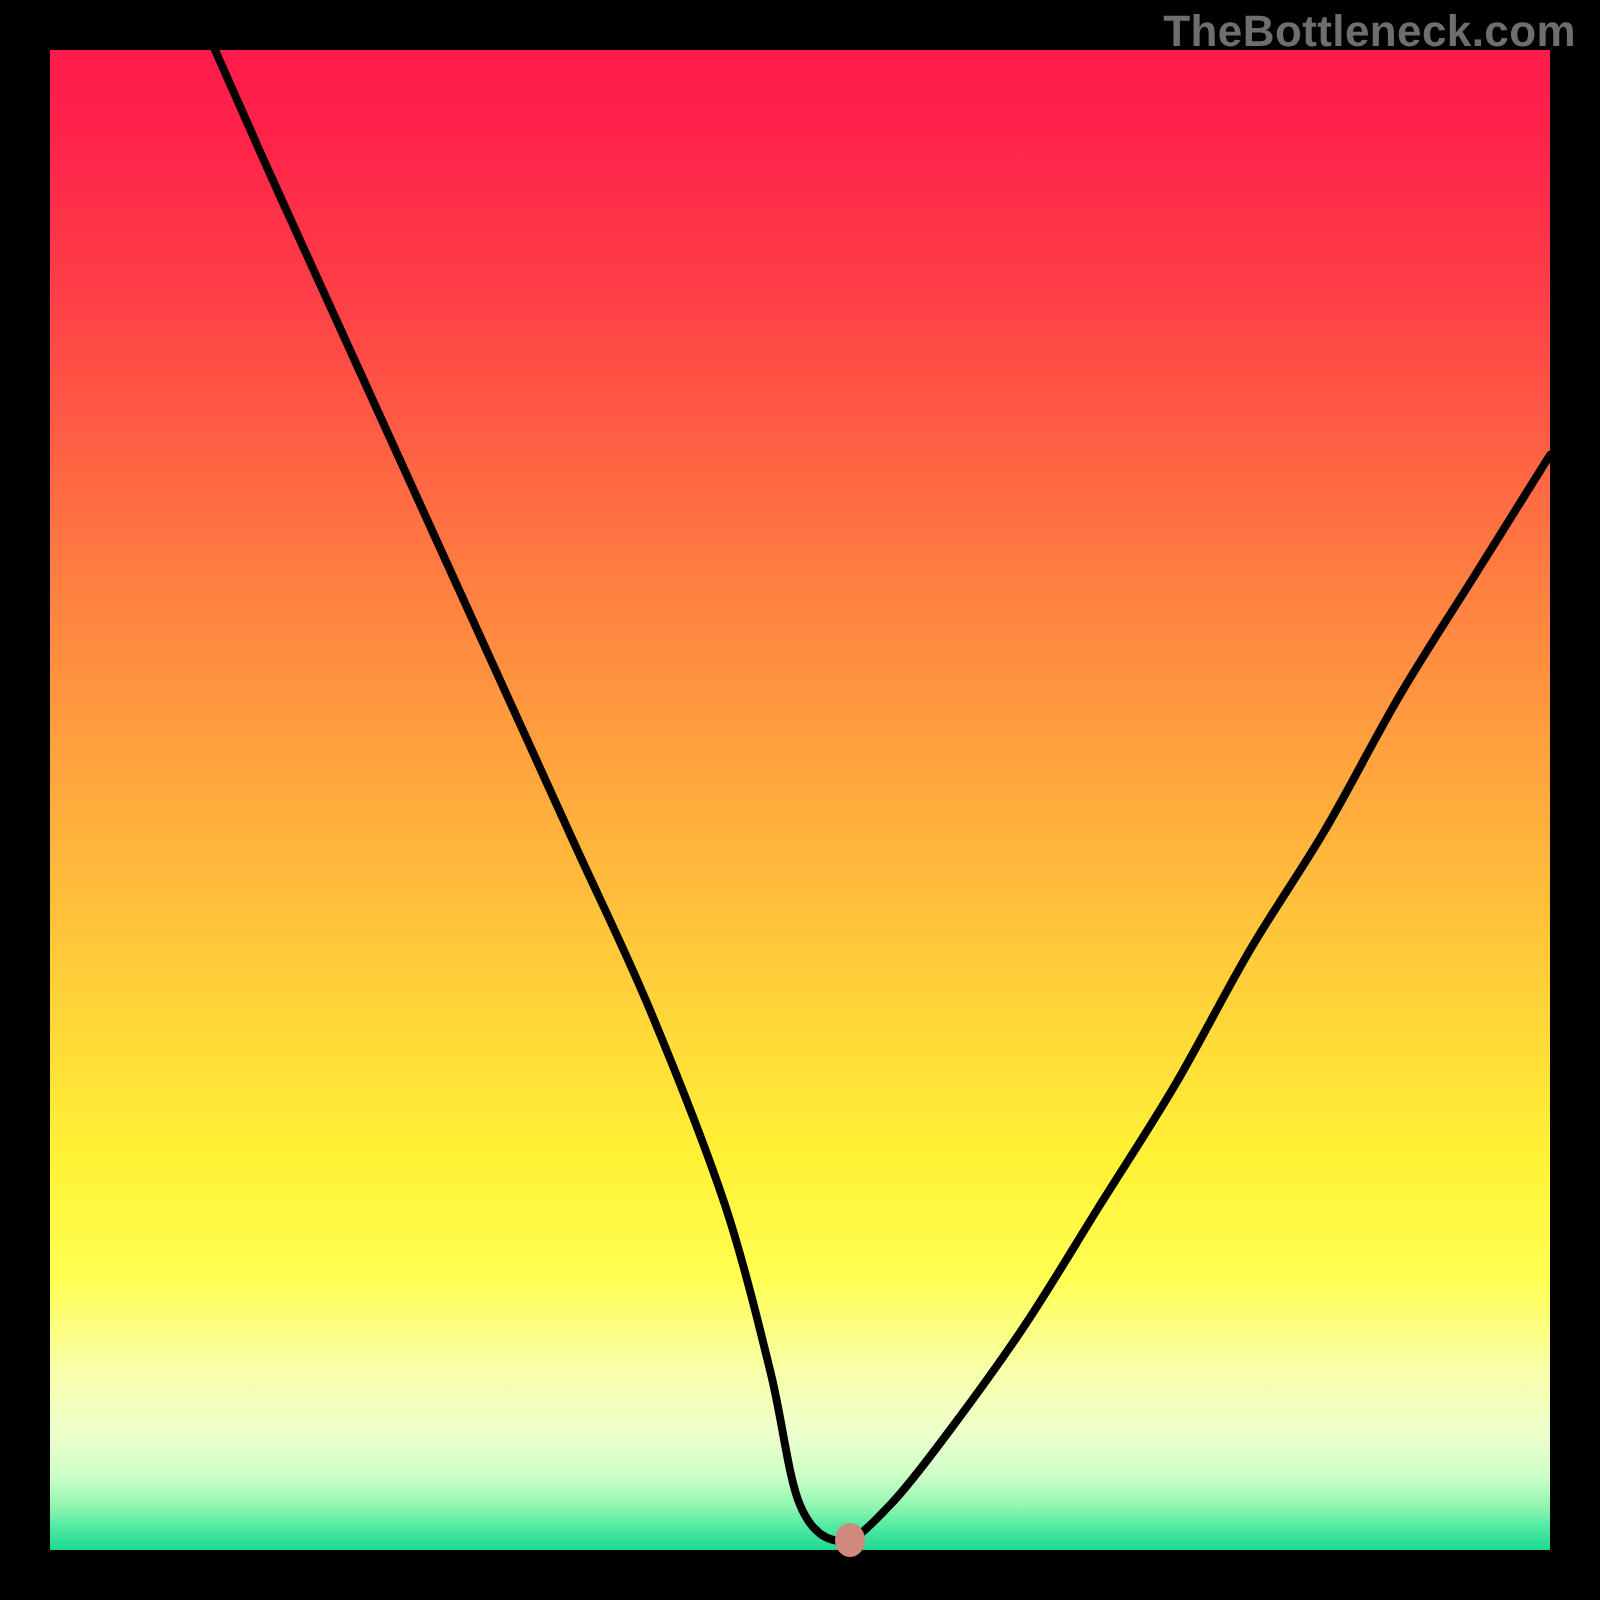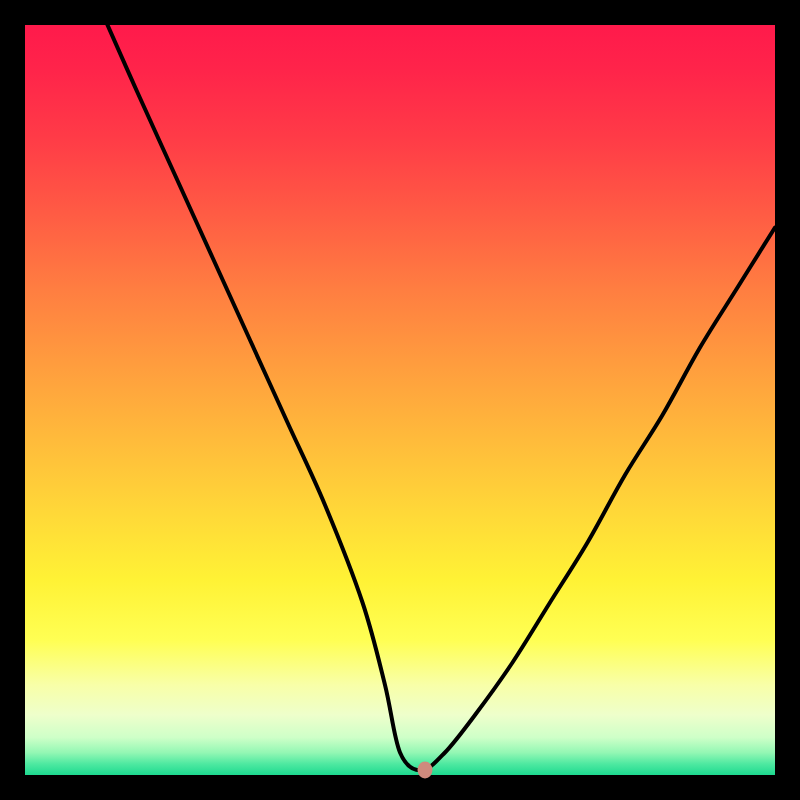--- a/index.html
+++ b/index.html
@@ -55,20 +55,21 @@
     height: 17px;
     border-radius: 50%;
     transform: translate(-50%, -50%);
   }
 </style>
 </head>
 <body>
 
 <div class="stage">
 
+  <div class="watermark">TheBottleneck.com</div>
 
   <div class="plot">
 
     <svg class="gradient" viewBox="0 0 100 100" preserveAspectRatio="none">
       <defs>
         <linearGradient id="bg" x1="0" y1="0" x2="0" y2="1">
             <stop offset="0%" stop-color="#ff1a4b"></stop>
             <stop offset="6%" stop-color="#ff244a"></stop>
             <stop offset="15%" stop-color="#ff3b47"></stop>
             <stop offset="25%" stop-color="#ff5b44"></stop>

